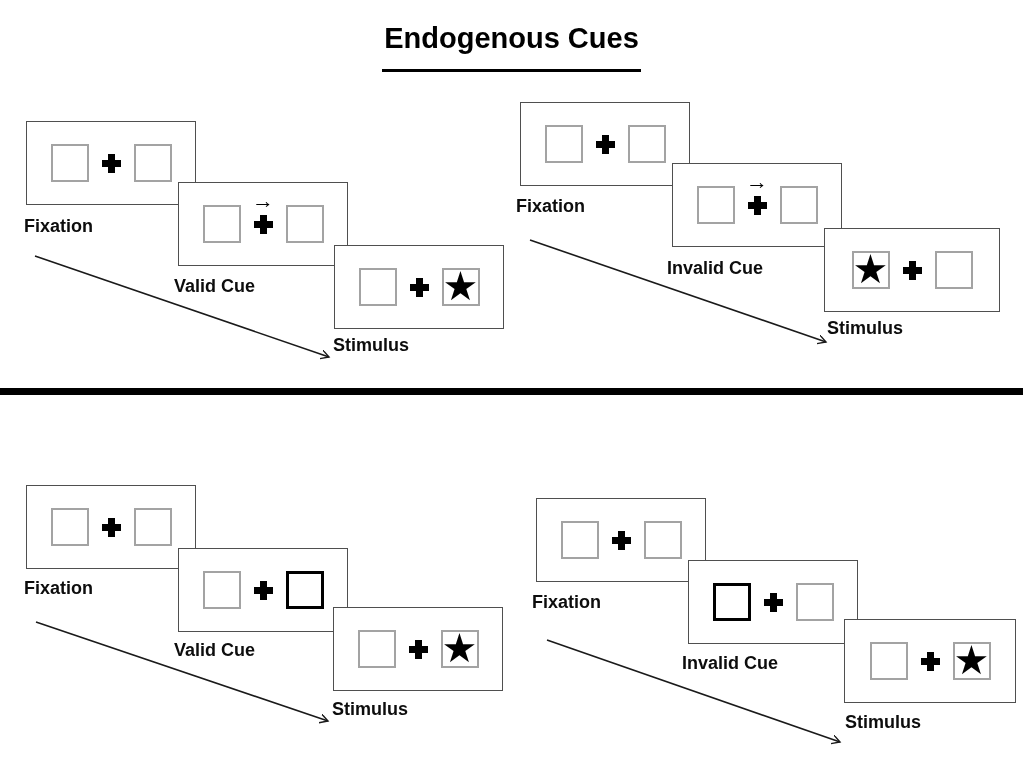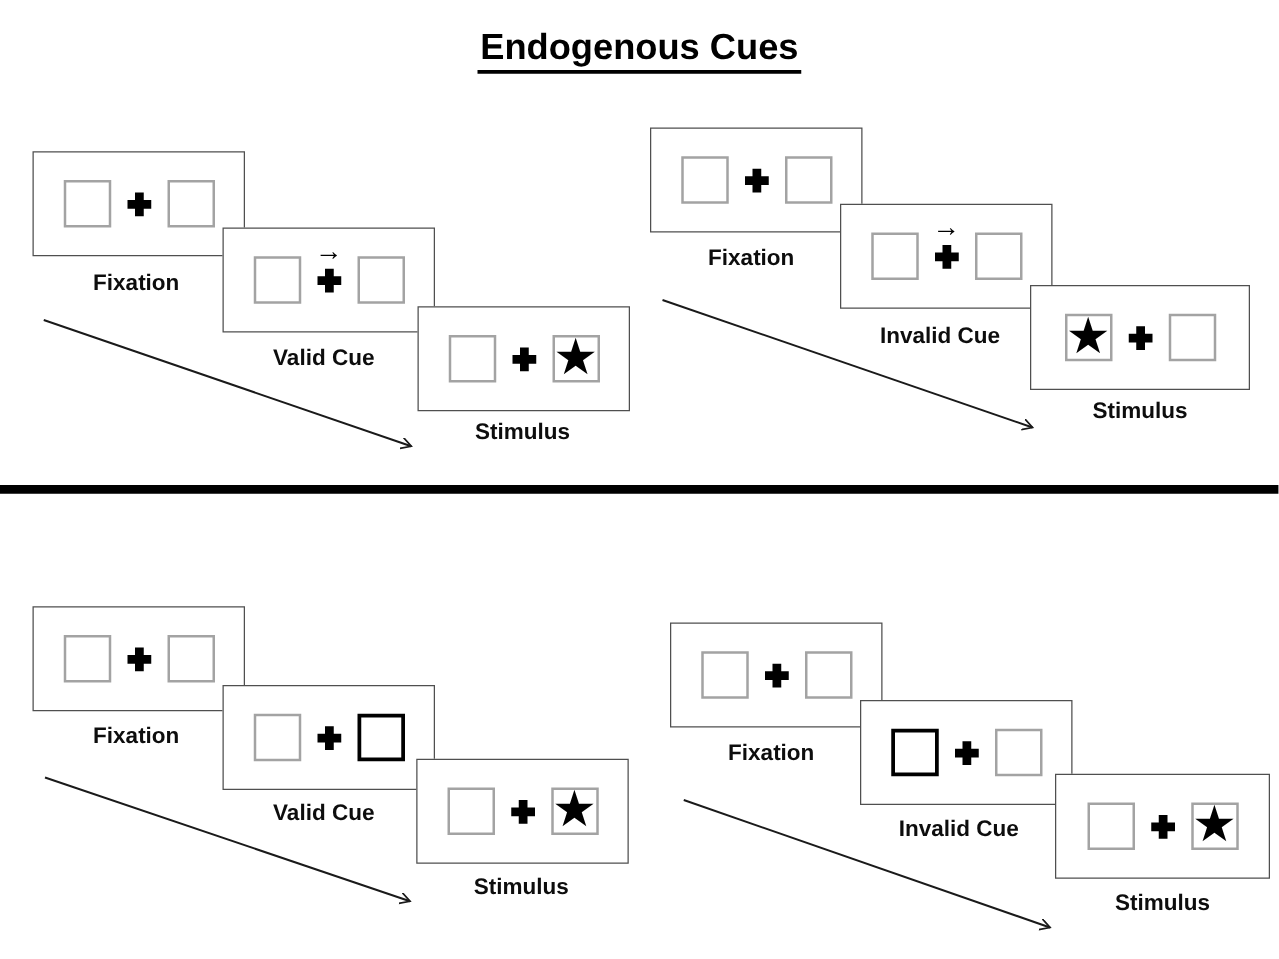--- a/index.html
+++ b/index.html
@@ -5,21 +5,21 @@
   html,body{margin:0;padding:0;background:#fff;}
   #stage{
     position:relative;width:1023px;height:767px;background:#ffffff;
     font-family:"Liberation Sans","DejaVu Sans",sans-serif;overflow:hidden;
   }
   .section-title{
     position:absolute;left:0;width:1023px;text-align:center;
     font-size:29px;font-weight:bold;color:#000;
   }
   .section-title span{
-    display:inline-block;border-bottom:3px solid #000;padding:0 2px 1px 2px;
+    display:inline-block;border-bottom:3px solid #000;padding:0 2px 14px 2px;
   }
   .divider{
     position:absolute;left:0;top:388px;width:1023px;height:7px;background:#000;
   }
   .panel{
     position:absolute;width:170px;height:84px;background:#fff;
     border:1.5px solid #4f4f4f;box-sizing:border-box;
     display:flex;align-items:center;justify-content:center;gap:13px;
   }
   .box{
@@ -30,21 +30,21 @@
   .centerpiece{position:relative;display:flex;align-items:center;justify-content:center;}
   .plus{position:relative;width:19px;height:19px;}
   .plus::before{content:"";position:absolute;left:0;top:6px;width:19px;height:7px;background:#000;}
   .plus::after{content:"";position:absolute;left:6px;top:0;width:7px;height:19px;background:#000;}
   .cue-arrow{
     position:absolute;top:-25px;left:50%;transform:translateX(-50%);
     font-size:22px;line-height:1;color:#000;font-weight:500;white-space:nowrap;
   }
   .star{font-size:40px;line-height:1;color:#000;margin-top:-3px;}
   .plabel{
-    position:absolute;width:170px;text-align:center;
+    position:absolute;width:170px;text-align:left;
     font-size:18px;font-weight:bold;color:#0d0d0d;
   }
   #arrow-layer{position:absolute;left:0;top:0;z-index:1;pointer-events:none;}
   .z2{z-index:2}.z3{z-index:3}.z4{z-index:4}.z5{z-index:5}
 </style>
 </head>
 <body>
 
 <div id="stage">
 

